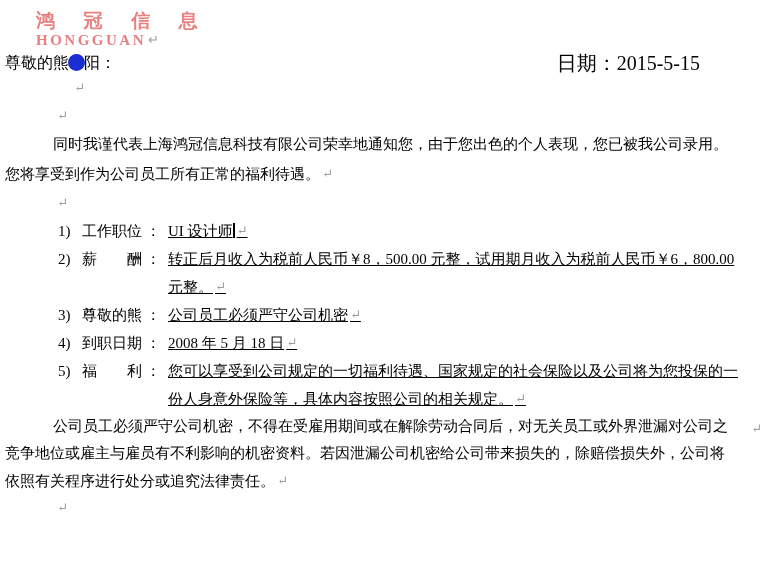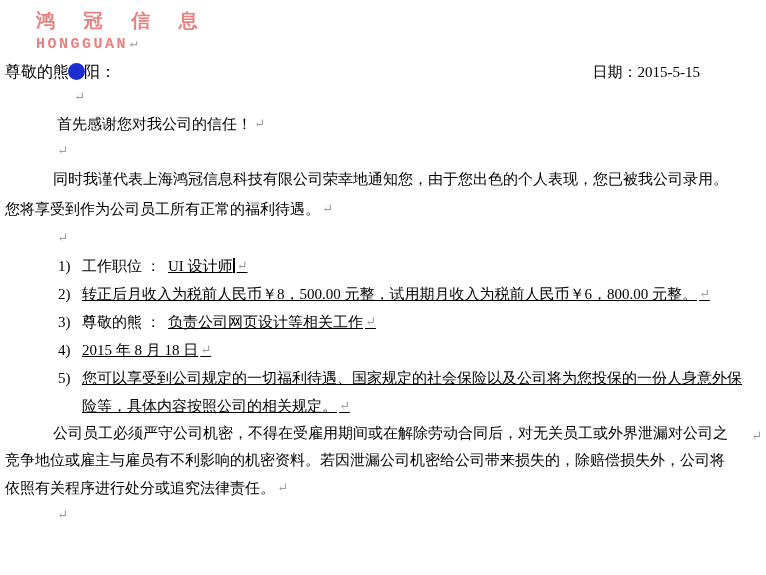--- a/index.html
+++ b/index.html
@@ -13,22 +13,22 @@
   .page { width: 764px; height: 575px; padding-top: 8px; position: relative; }
 
   
   .logo { padding-left: 36px; }
   .logo-cn {
     font-family: "DejaVu Sans", "Liberation Sans", sans-serif;
     font-weight: bold; font-size: 19px; line-height: 24px;
     letter-spacing: 11px; color: #e88080;
   }
   .logo-en {
-    font-family: Liberation Mono, monospace;
-    font-weight: bold; font-size: 15px; line-height: 24px;
+    font-family: Liberation Serif, serif;
+    font-weight: bold; font-size: 15px; line-height: 16px;
     letter-spacing: 2.5px; color: #e88080;
   }
 
   
   .pmark { color: #9b9b9b; font-size: 13px; font-weight: normal; letter-spacing: 0; margin-left: 2px; vertical-align: 1px; }
   .pline { line-height: 28px; font-size: 15px; }
 
   
   .doc-title {
     text-align: center; font-weight: bold; font-size: 28px;
@@ -38,21 +38,21 @@
   
   .meta-row {
     display: flex; justify-content: space-between; align-items: flex-start;
     padding-left: 5px; padding-right: 64px; margin-top: 4px;
     font-size: 16px; line-height: 22px; gap: 25px;
   }
   .redact-dot {
     display: inline-block; width: 17px; height: 17px; border-radius: 50%;
     background: #1c2ed0; vertical-align: -3px; margin: 0 -1px;
   }
-  .date { font-size: 15px; }
+  .date { font-size: 20px; }
 
   
   .para {
     padding-left: 5px; padding-right: 26px;
     font-size: 15px; line-height: 29px; text-indent: 48px;
     position: relative;
   }
   .para.tight { line-height: 27px; }
   .single { padding-left: 5px; font-size: 15px; line-height: 26px; text-indent: 52px; }
 
@@ -77,48 +77,50 @@
   </div>
 
 
   <div class="meta-row">
     <div><span>尊敬的熊</span><span class="redact-dot"></span><span>阳：</span></div>
     <div class="date">日期：2015-5-15</div>
   </div>
 
   <div class="pline" style="padding-left:72px;"><span class="pmark">↵</span></div>
 
-  <div class="single"><span>首先感谢您对我公司的信任！</span><span class="pmark">↵</span></div>
 
   <div class="pline" style="padding-left:55px;"><span class="pmark">↵</span></div>
 
   <div class="para"><span>同时我谨代表上海鸿冠信息科技有限公司荣幸地通知您，由于您出色的个人表现，您已被我公司录用。您将享受到作为公司员工所有正常的福利待遇。</span><span class="pmark">↵</span></div>
 
   <div class="pline" style="padding-left:55px;"><span class="pmark">↵</span></div>
 
   <div class="item-row">
     <span class="item-no">1)</span>
     <span class="item-label">工作职位 ：</span>
     <span class="item-value"><span>UI 设计师</span><span class="caret"></span><span class="pmark">↵</span></span>
   </div>
   <div class="item-row">
     <span class="item-no">2)</span>
+    <span class="item-label">薪　　酬 ：</span>
     <span class="item-value"><span>转正后月收入为税前人民币￥8，500.00 元整，试用期月收入为税前人民币￥6，800.00 元整。</span><span class="pmark">↵</span></span>
   </div>
   <div class="item-row">
     <span class="item-no">3)</span>
     <span class="item-label">尊敬的熊 ：</span>
-    <span class="item-value"><span>负责公司网页设计等相关工作</span><span class="pmark">↵</span></span>
+    <span class="item-value"><span>公司员工必须严守公司机密</span><span class="pmark">↵</span></span>
   </div>
   <div class="item-row">
     <span class="item-no">4)</span>
-    <span class="item-value"><span>2015 年 8 月 18 日</span><span class="pmark">↵</span></span>
+    <span class="item-label">到职日期 ：</span>
+    <span class="item-value"><span>2008 年 5 月 18 日</span><span class="pmark">↵</span></span>
   </div>
   <div class="item-row">
     <span class="item-no">5)</span>
+    <span class="item-label">福　　利 ：</span>
     <span class="item-value"><span>您可以享受到公司规定的一切福利待遇、国家规定的社会保险以及公司将为您投保的一份人身意外保险等，具体内容按照公司的相关规定。</span><span class="pmark">↵</span></span>
   </div>
 
   <div class="para tight"><span>公司员工必须严守公司机密，不得在受雇用期间或在解除劳动合同后，对无关员工或外界泄漏对公司之竞争地位或雇主与雇员有不利影响的机密资料。若因泄漏公司机密给公司带来损失的，除赔偿损失外，公司将依照有关程序进行处分或追究法律责任。</span><span class="pmark">↵</span><span class="pmark mid-pmark">↵</span></div>
 
   <div class="pline" style="padding-left:55px;line-height:26px;"><span class="pmark">↵</span></div>
 
 </div>
 
 </body></html>

